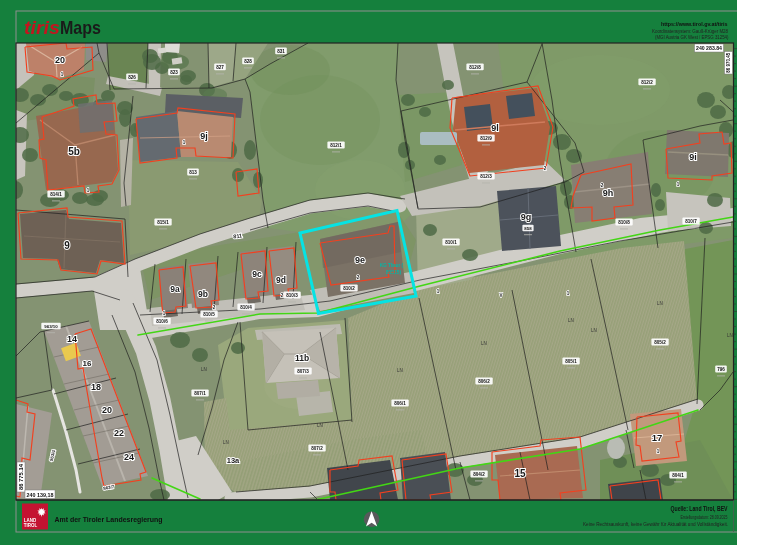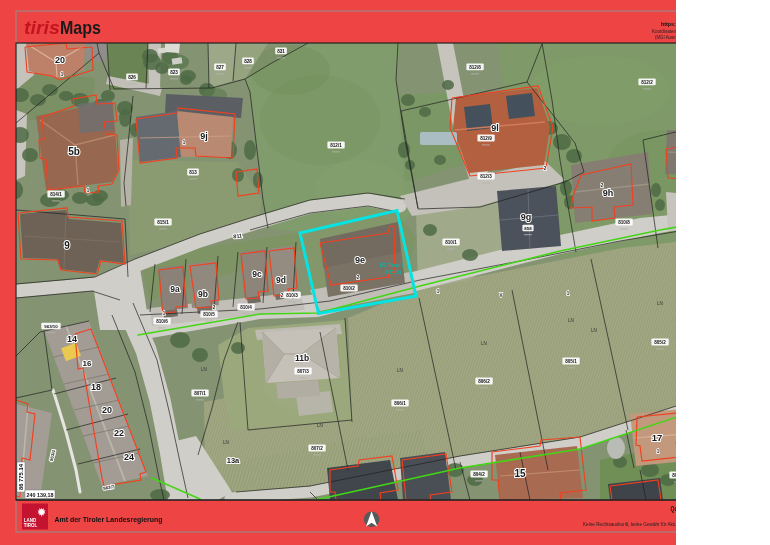--- a/index.html
+++ b/index.html
@@ -1,15 +1,15 @@
 <!DOCTYPE html>
 <html><head><meta charset="utf-8"><style>
 html,body{margin:0;padding:0;background:#fff;}
 *{font-family:"Liberation Sans",sans-serif;}
-#page{position:relative;width:676px;height:545px;overflow:hidden;background:#ef4444;}
+#page{position:relative;width:737px;height:545px;overflow:hidden;background:#15803d;}
 </style></head><body>
 <div id="page">
 <svg width="770" height="545" viewBox="0 0 770 545" text-rendering="optimizeLegibility">
 
 <rect x="16" y="11" width="740" height="521" fill="none" stroke="#8f8f8f" stroke-width="1"></rect>
 
 <text x="24" y="34" font-size="19" font-weight="bold" font-style="italic" fill="#c3151f" textLength="36" lengthAdjust="spacingAndGlyphs">tiris</text>
 <text x="60" y="34" font-size="19" font-weight="bold" fill="#1a1a1a" textLength="41" lengthAdjust="spacingAndGlyphs">Maps</text>
 
 <text x="661" y="26" font-size="5.8" font-weight="bold" fill="#111" textLength="66.5" lengthAdjust="spacingAndGlyphs">https://www.tirol.gv.at/tiris</text>

